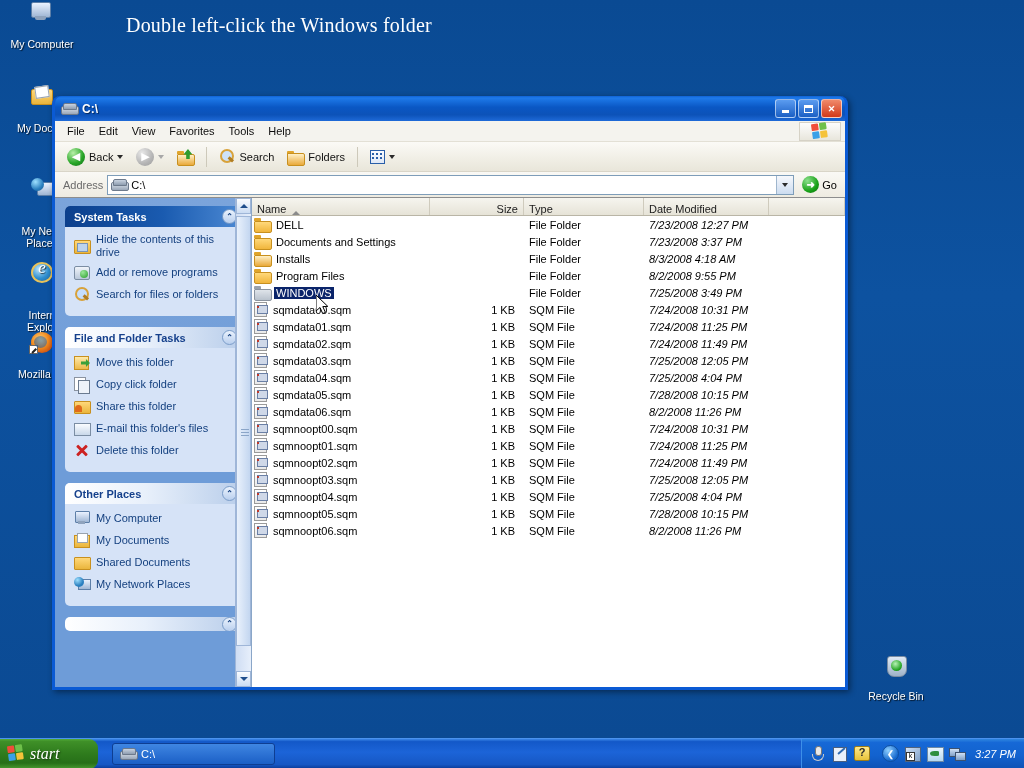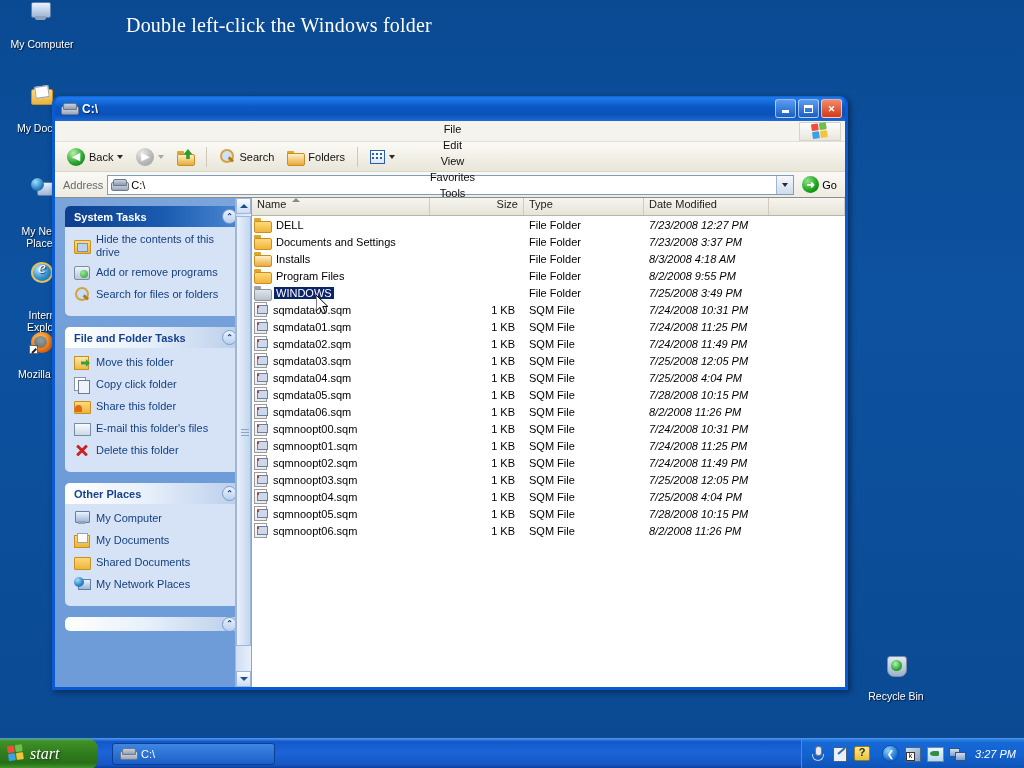--- a/index.html
+++ b/index.html
@@ -53,21 +53,21 @@
     display:flex; align-items:center; justify-content:center;
     color:#fff; font-size:9px; font-weight:bold;
   }
   .winbtn.min { background:linear-gradient(180deg,#5b9cf0,#1b5fc4); }
   .winbtn.max { background:linear-gradient(180deg,#5b9cf0,#1b5fc4); }
   .winbtn.close { background:linear-gradient(180deg,#f08a6a,#d2391a); border-color:rgba(255,255,255,.6); }
   .winbtn .glyph-min { width:7px; height:3px; background:#fff; margin-top:5px; }
   .winbtn .glyph-max { width:9px; height:8px; border:1.5px solid #fff; border-top-width:3px; }
   .menubar {
     height:21px; background:#f4f3ee; display:flex; align-items:center;
-    padding-left:5px; border-bottom:1px solid #e3e0d5; position:relative;flex-direction:column;
+    padding-left:5px; border-bottom:1px solid #e3e0d5; position:relative;
   }
   .menubar .mi { padding:2px 7px; font-size:11px; color:#0d0d0d; }
   .menu-flag { position:absolute; right:4px; top:1px; width:42px; height:19px;
     background:linear-gradient(180deg,#fdfdfd,#e8e6dc); border:1px solid #d6d2c6;
     display:flex; align-items:center; justify-content:center; }
   .toolbar {
     height:30px; background:linear-gradient(180deg,#fbfaf6 0%,#f1efe6 55%,#e9e6da 100%);
     display:flex; align-items:center; padding-left:6px; gap:1px;
     border-bottom:1px solid #d9d5c8;
   }
@@ -140,21 +140,21 @@
     position:absolute; left:0; right:0; top:18px; height:430px;
     background:linear-gradient(90deg,#e9f1fc,#c3d6f0);
     border:1px solid #9fb6d8;
   }
   .sb-grip { position:absolute; left:4px; top:212px; width:8px; height:7px; }
   .sb-grip i { display:block; height:1px; background:#8aa5c8; margin-bottom:2px; }
   
   .filepane { flex:1; display:flex; flex-direction:column; background:#fff; border-left:1px solid #8aa6c8; }
   .col-head { height:18px; display:flex; background:linear-gradient(180deg,#f6f5ef,#e6e3d7); border-bottom:1px solid #b9b5a6; }
   .col-head .ch {
-    font-size:11px; color:#1b1b1b; display:flex; align-items:flex-start;
+    font-size:11px; color:#1b1b1b; display:flex; align-items:flex-end;
     border-right:1px solid #cfcbbd; padding:0 5px; position:relative;
   }
   .col-head .ch.num { justify-content:flex-end; }
   .sort-asc { width:0;height:0;border-left:4px solid transparent;border-right:4px solid transparent;border-bottom:4px solid #8a8a8a; margin-left:6px; }
   .rows { flex:1; overflow:hidden; position:relative; }
   .frow { height:17px; display:flex; align-items:center; font-size:11px; color:#000; }
   .frow .c-name { width:178px; display:flex; align-items:center; gap:4px; padding-left:2px; }
   .frow .c-name .nm { padding:0 2px; }
   .frow.sel .c-name .nm { background:#0a246a; color:#fff; }
   .frow .c-size { width:94px; text-align:right; padding-right:9px; }

